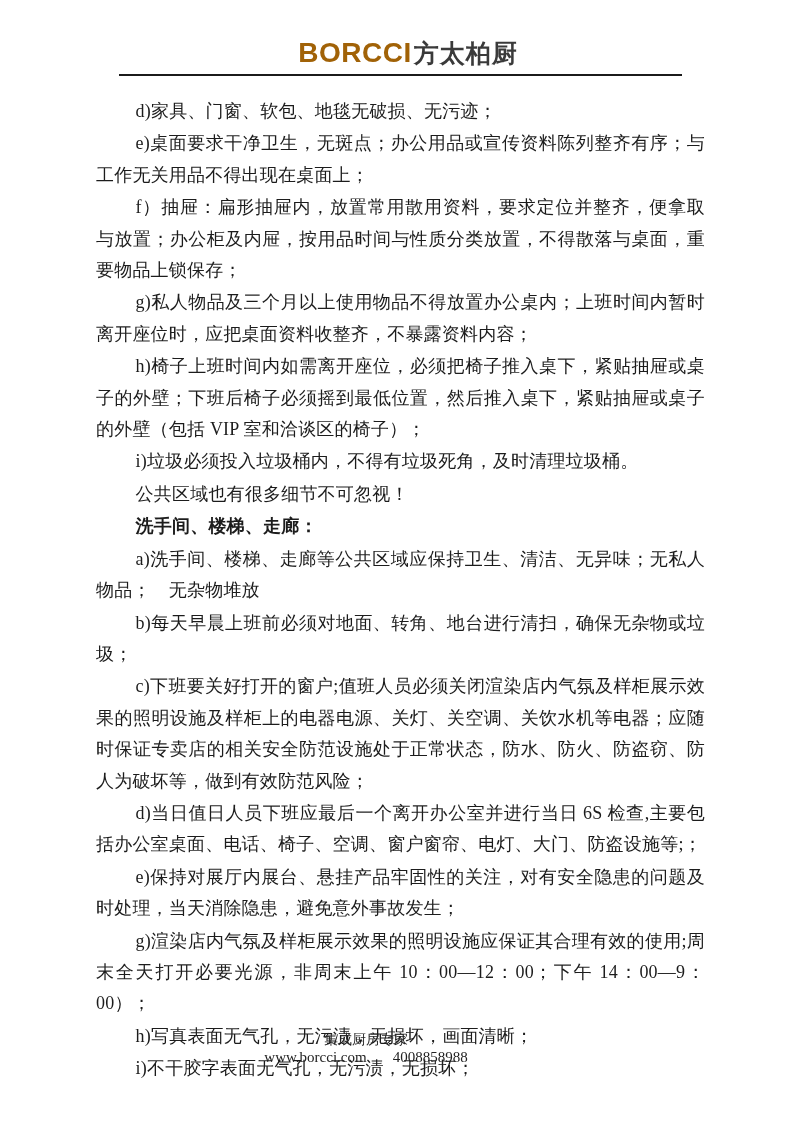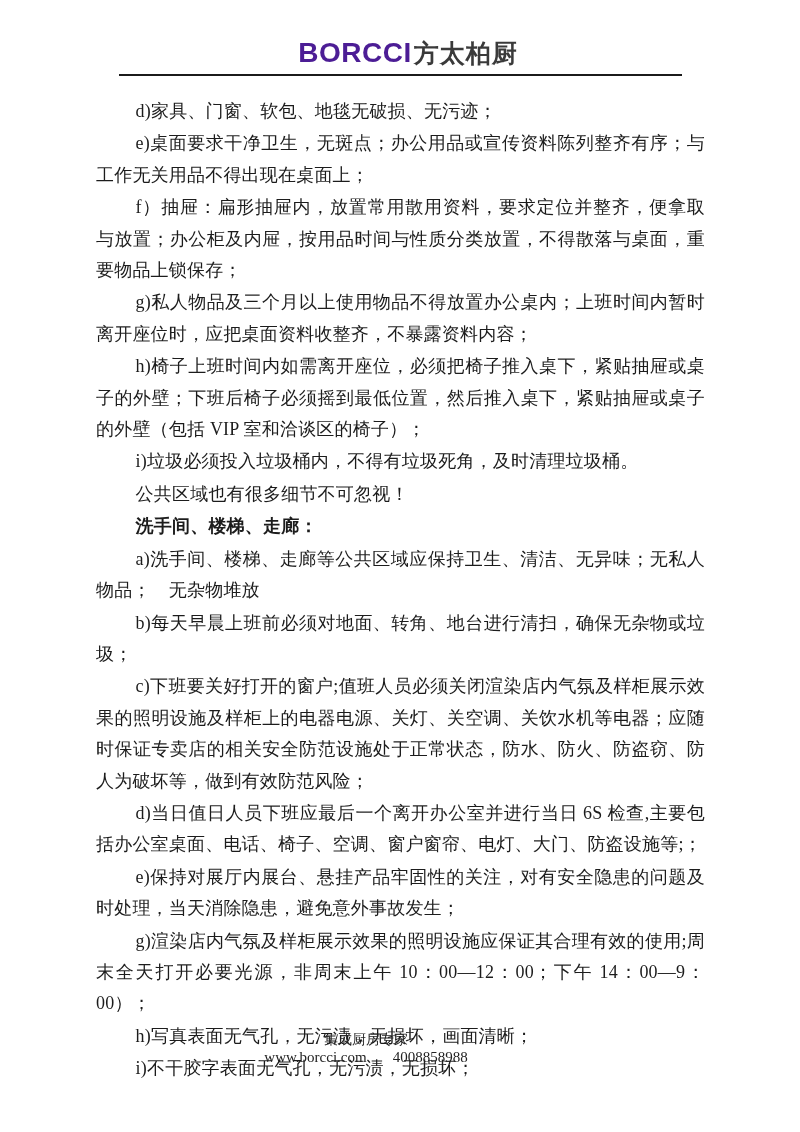--- a/index.html
+++ b/index.html
@@ -56,21 +56,21 @@
   .footer-contact { font-size: 15px; line-height: 18px; }
   .footer-phone { margin-left: 26px; }
 </style>
 </head>
 <body>
 
 <div class="page">
 
   <div class="header">
     <div class="logo">
-      <span class="logo-latin" style="color: #4c1d95; margin-left: 16px;">BORCCI</span><span class="logo-cjk" style="color: rgb(58, 58, 58);">方太柏厨</span>
+      <span class="logo-latin" style="color: #a16207; margin-left: 16px;">BORCCI</span><span class="logo-cjk" style="color: rgb(58, 58, 58);">方太柏厨</span>
     </div>
     <div class="header-divider"></div>
   </div>
 
   <div class="doc-body" id="doc-body">
       <p class="para">d)家具、门窗、软包、地毯无破损、无污迹；</p>
       <p class="para">e)桌面要求干净卫生，无斑点；办公用品或宣传资料陈列整齐有序；与工作无关用品不得出现在桌面上；</p>
       <p class="para">f）抽屉：扁形抽屉内，放置常用散用资料，要求定位并整齐，便拿取与放置；办公柜及内屉，按用品时间与性质分类放置，不得散落与桌面，重要物品上锁保存；</p>
       <p class="para">g)私人物品及三个月以上使用物品不得放置办公桌内；上班时间内暂时离开座位时，应把桌面资料收整齐，不暴露资料内容；</p>
       <p class="para">h)椅子上班时间内如需离开座位，必须把椅子推入桌下，紧贴抽屉或桌子的外壁；下班后椅子必须摇到最低位置，然后推入桌下，紧贴抽屉或桌子的外壁（包括 VIP 室和洽谈区的椅子）；</p>

